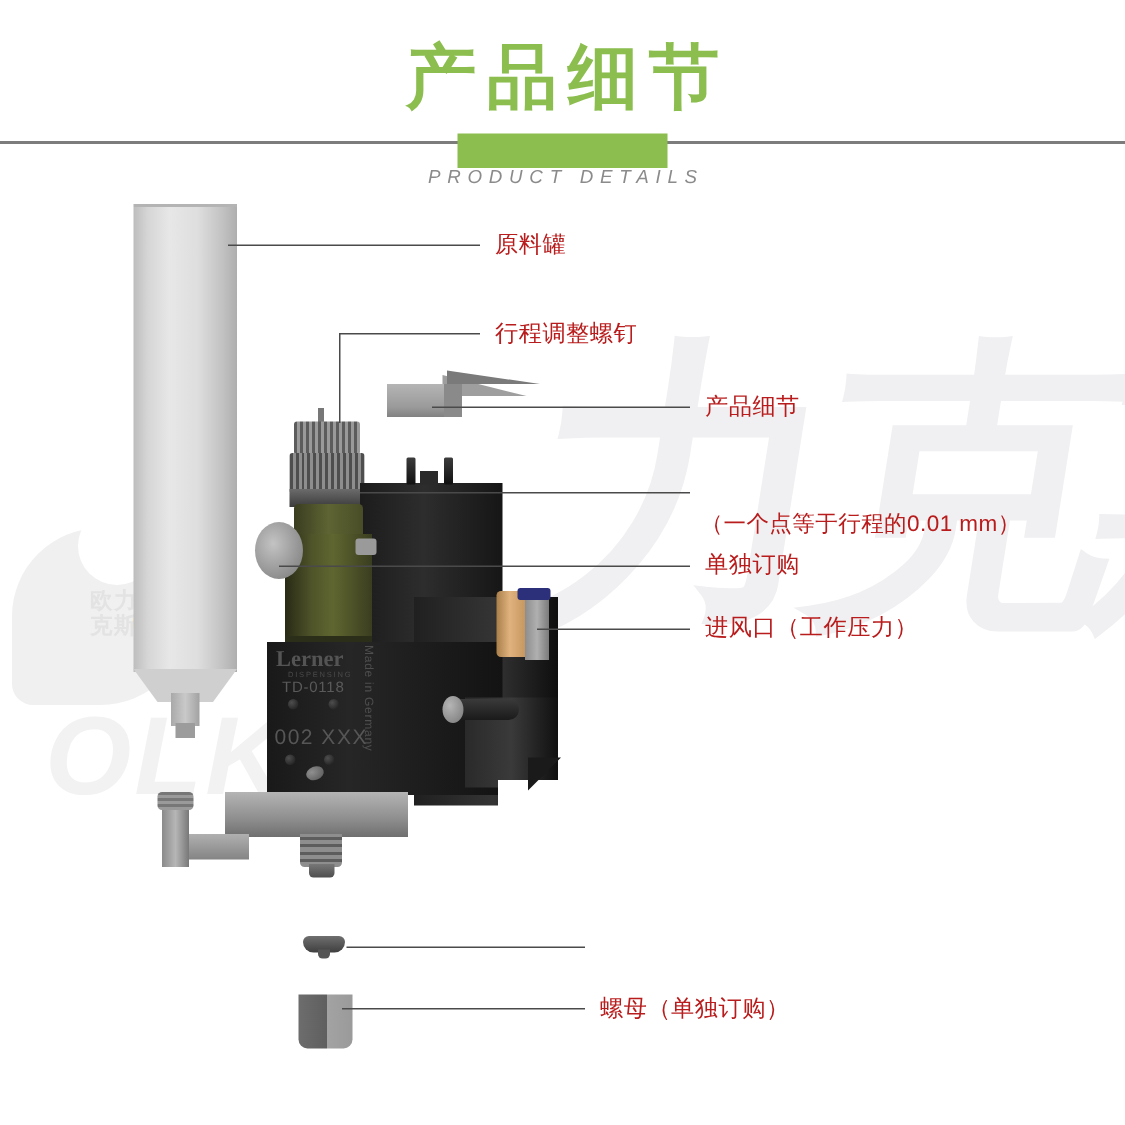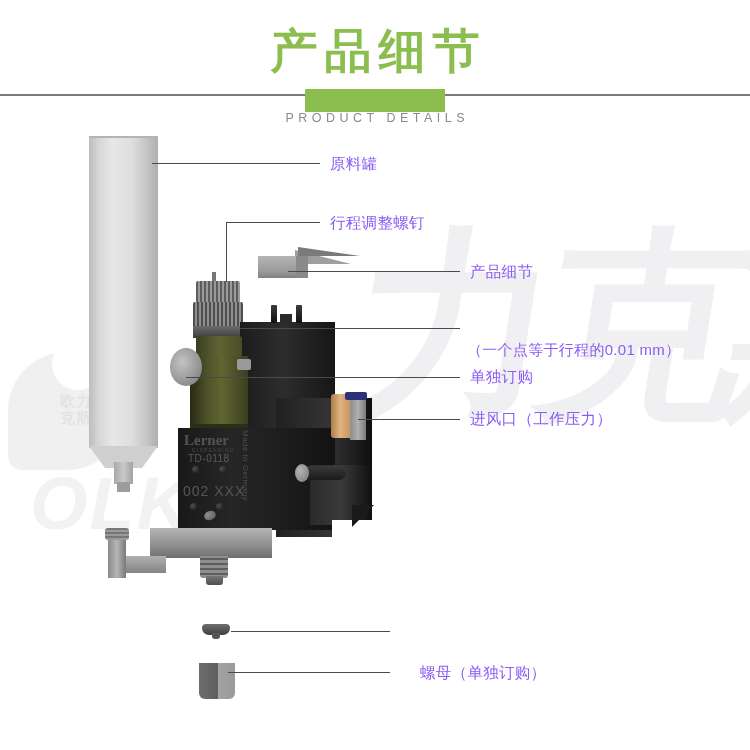--- a/index.html
+++ b/index.html
@@ -51,20 +51,21 @@
   }
   #title-en {
     position: absolute;
     left: 0; top: 100px;
     width: 750px;
     text-align: center;
     font-size: 12.5px;
     letter-spacing: 4.5px;
     color: #8b8b8b;
     text-indent: 4.5px;
+    font-style: italic;
   }
 
   
   .wm {
     position: absolute;
     pointer-events: none;
     user-select: none;
   }
   #wm-big {
     left: 352px; top: 218px;
@@ -471,21 +472,21 @@
     background: #4a4a4a;
   }
   .lead-v {
     position: absolute;
     width: 1px;
     background: #4a4a4a;
   }
   .callout {
     position: absolute;
     font-size: 15.5px;
-    color: #8b5cf6;
+    color: #b91c1c;
     line-height: 23px;
     white-space: nowrap;
     letter-spacing: 0.3px;
   }
   .callout.small { font-size: 15px; }
 </style>
 </head>
 <body>
 
 <div id="page">
@@ -589,15 +590,15 @@
 
   <div class="lead" style="left:186px; top:377px; width:274px;"></div>
   <div class="callout" style="left:470px; top:365px;">单独订购</div>
 
   <div class="lead" style="left:358px; top:419px; width:102px;"></div>
   <div class="callout" style="left:470px; top:407px;">进风口（工作压力）</div>
 
   <div class="lead" style="left:231px; top:631px; width:159px;"></div>
 
   <div class="lead" style="left:228px; top:672px; width:162px;"></div>
-  <div class="callout" style="left:400px; top:661px;margin-left:20px;">螺母（单独订购）</div>
+  <div class="callout" style="left:400px; top:661px;">螺母（单独订购）</div>
 
 </div>
 
 </body></html>

